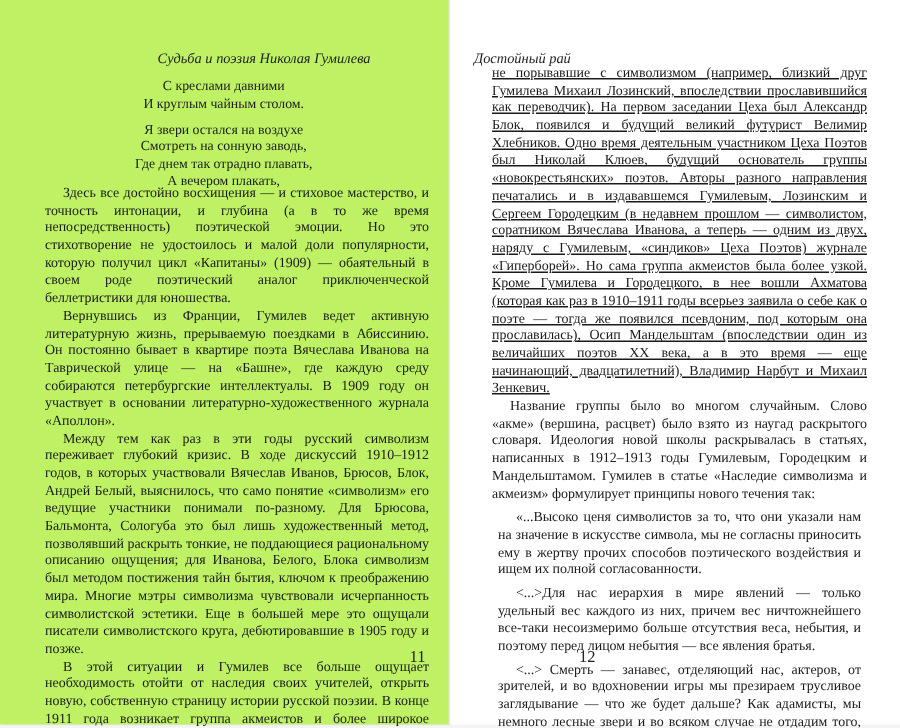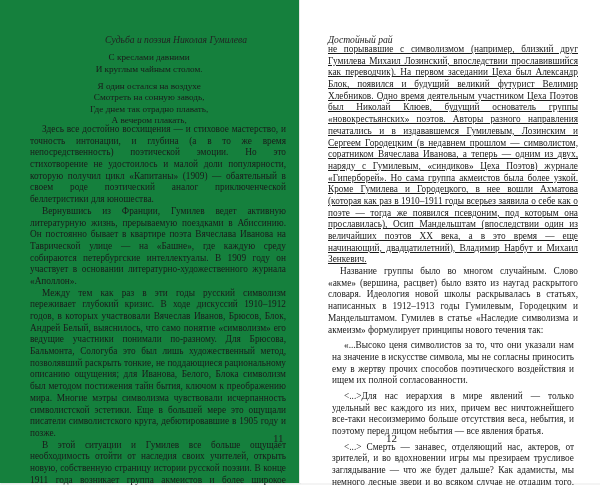--- a/index.html
+++ b/index.html
@@ -5,30 +5,30 @@
     html, body { margin: 0; padding: 0; }
     body {
       width: 600px; height: 485px; overflow: hidden;
       background: #f4f4f4;
       font-family: "Liberation Serif", "DejaVu Serif", serif;
       color: #1a1a1a;
       position: relative;
     }
     .spread { position: absolute; left: 0; top: 0; width: 600px; height: 485px; }
     .page {
-      position: absolute; top: 0; height: 483px; background: #15803d;
+      position: absolute; top: 0; height: 483px; background: #bef264;
     }
     .page.left { left: 0; width: 299px; border-right: 1px solid #e6e6e6; box-shadow: 1px 1px 1px #e9e9e9; }
     .page.right { left: 300px; width: 300px; background: #ffffff; }
     .header {
       position: absolute; top: 34px; font-style: italic; font-size: 9.6px; color: #222;
       white-space: nowrap;
     }
     .left .header { right: 52px; }
-    .right .header { left: 28px; }
+    .right .header { left: 16px; }
     .text {
       position: absolute; font-size: 9.3px; line-height: 11.68px; text-align: justify;
       hyphens: manual;
     }
     .left .text { left: 30px; width: 256px; }
     .right .text { left: 28px; width: 250px; top: 44px; }
     .poem { position: absolute; left: 90px; top: 52px; font-size: 9.2px; line-height: 11.6px; text-align: center; }
     .stanza { margin: 0 0 5.5px 0; }
     .poem-line { display: block; white-space: nowrap; }
     .p { text-indent: 12px; margin: 0; }
@@ -47,21 +47,21 @@
 
   <div class="page left">
     <div class="header">Судьба и поэзия Николая Гумилева</div>
 
     <div class="poem">
       <div class="stanza">
         <span class="poem-line">С креслами давними</span>
         <span class="poem-line">И круглым чайным столом.</span>
       </div>
       <div class="stanza">
-        <span class="poem-line">Я один остался на воздухе</span>
+        <span class="poem-line">Я звери остался на воздухе</span>
         <span class="poem-line">Смотреть на сонную заводь,</span>
         <span class="poem-line">Где днем так отрадно плавать,</span>
         <span class="poem-line">А вечером плакать,</span>
       </div>
     </div>
 
     <div class="text" style="top:124px;">
       <p class="p">Здесь все достойно восхищения — и стиховое мастерство, и точность интонации, и глубина (а в то же время непосредственность) поэтической эмоции. Но это стихотворение не удостоилось и малой доли популярности, которую получил цикл «Капитаны» (1909) — обаятельный в своем роде поэтический аналог приключенческой беллетристики для юношества.</p>
       <p class="p">Вернувшись из Франции, Гумилев ведет активную литературную жизнь, прерываемую поездками в Абиссинию. Он постоянно бывает в квартире поэта Вячеслава Иванова на Таврической улице — на «Башне», где каждую среду собираются петербургские интеллектуалы. В 1909 году он участвует в основании литературно-художественного журнала «Аполлон».</p>
       <p class="p">Между тем как раз в эти годы русский символизм переживает глубокий кризис. В ходе дискуссий 1910–1912 годов, в которых участвовали Вячеслав Иванов, Брюсов, Блок, Андрей Белый, выяснилось, что само понятие «символизм» его ведущие участники понимали по-разному. Для Брюсова, Бальмонта, Сологуба это был лишь художественный метод, позволявший раскрыть тонкие, не поддающиеся рациональному описанию ощущения; для Иванова, Белого, Блока символизм был методом постижения тайн бытия, ключом к преображению мира. Многие мэтры символизма чувствовали исчерпанность символистской эстетики. Еще в большей мере это ощущали писатели символистского круга, дебютировавшие в 1905 году и позже.</p>

